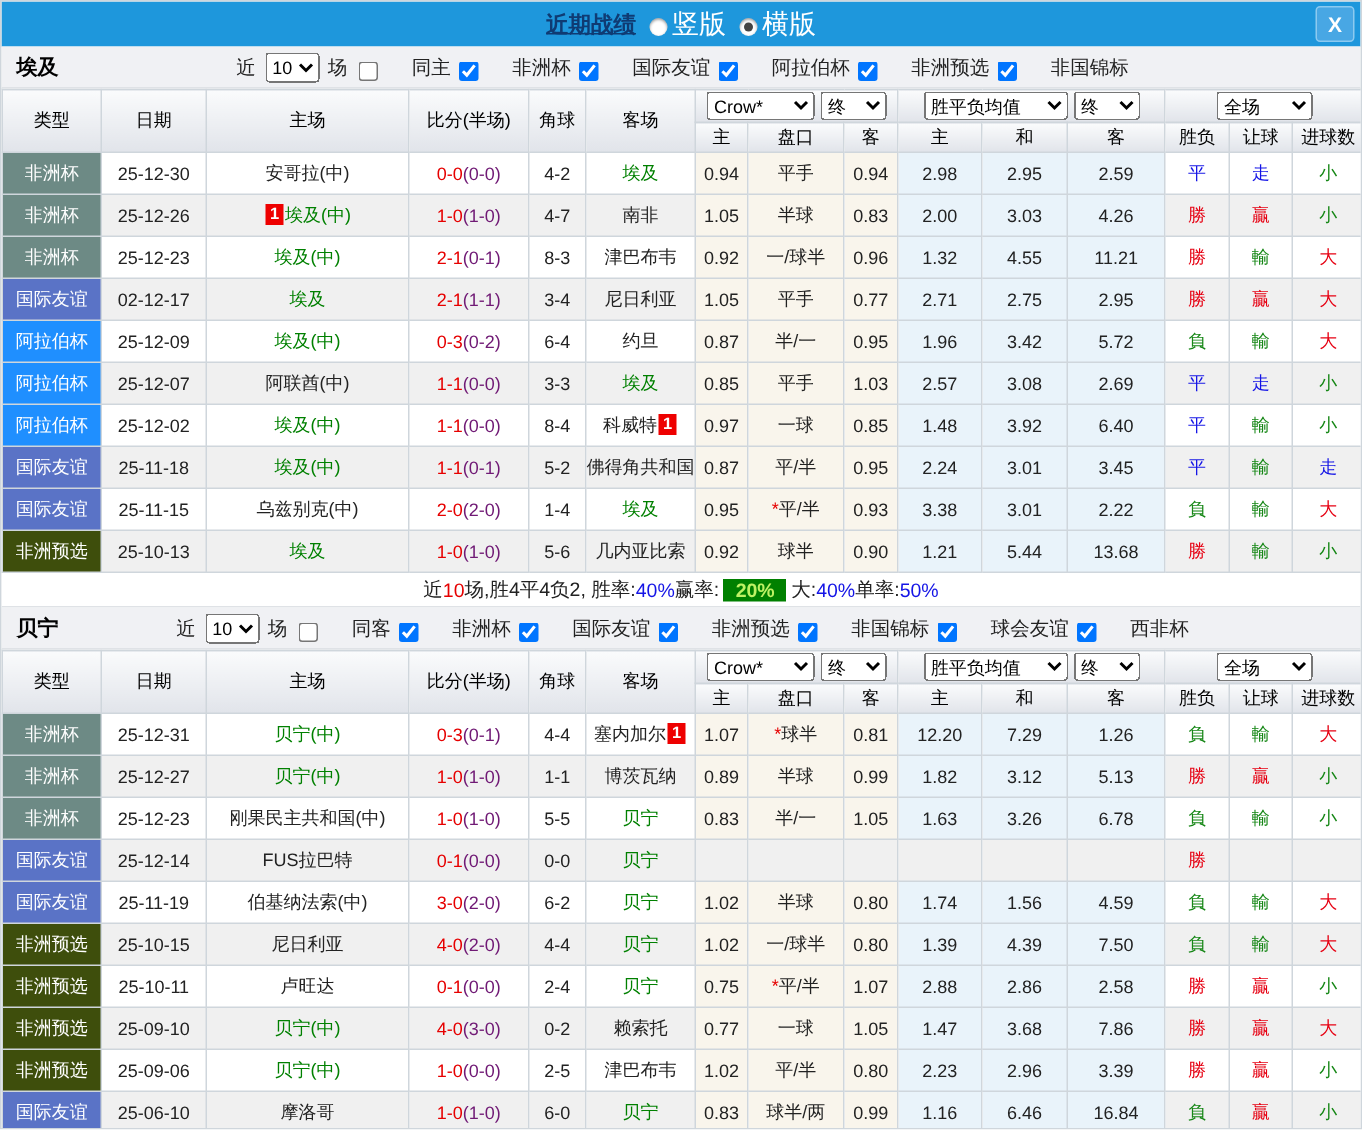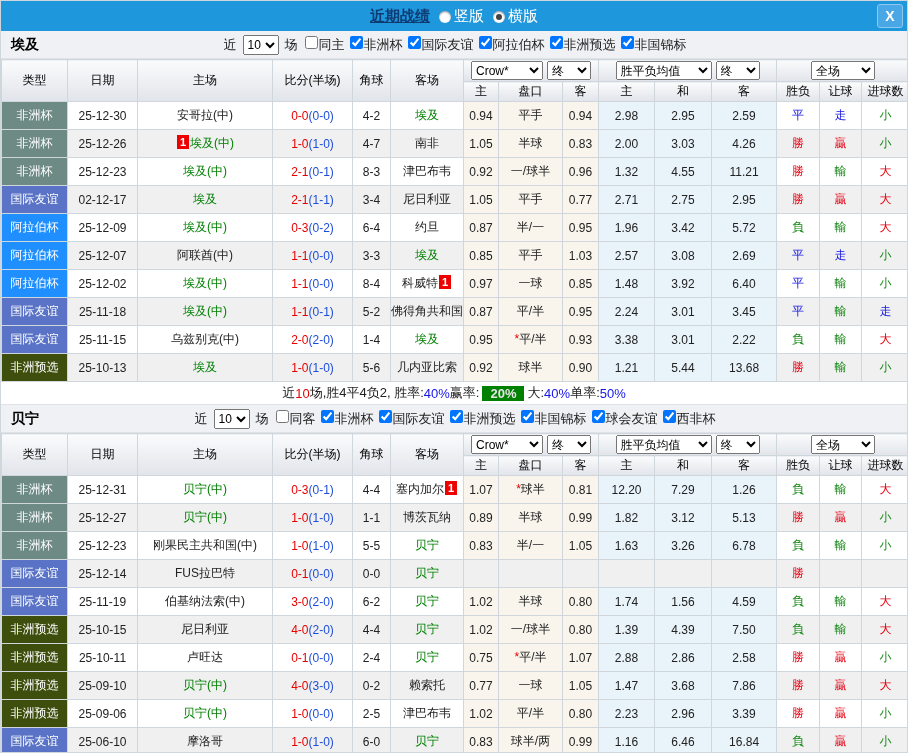--- a/index.html
+++ b/index.html
@@ -4,60 +4,60 @@
 <style>
   * { margin:0; padding:0; box-sizing:border-box; }
   body { font-family:"Liberation Sans","DejaVu Sans",sans-serif; background:#fff; }
   #app { width:908px; height:753px; overflow:hidden; background:#fff; font-size:12px; color:#222; border:1px solid #cfd6dc; }
 
   
   .titlebar { height:30px; background:#1e97dc; display:flex; align-items:center; justify-content:center; position:relative; }
   .title { color:#0f3b73; font-weight:bold; font-size:15px;text-decoration:underline; }
   .radio { display:inline-block; width:12px; height:12px; border-radius:50%; background:#fff; box-shadow:inset 0 1px 2px rgba(0,0,0,.4); vertical-align:-2px; margin:0 3px 0 9px; position:relative; cursor:pointer; }
   .radio.sel::after { content:''; position:absolute; left:3px; top:3px; width:6px; height:6px; border-radius:50%; background:#444; }
-  .rlabel { color:#fff; font-size:15px; cursor:pointer;margin-top:24px; }
+  .rlabel { color:#fff; font-size:18px; cursor:pointer;margin-top:24px; }
   .close { position:absolute; right:4px; top:3px; width:26px; height:24px; background:#48a7e4; border:1px solid #8ccaf0; border-radius:3px; color:#fff; font-weight:bold; font-size:14px; line-height:22px; text-align:center; cursor:pointer; }
 
   
   .strip { height:28px; background:#f0f1f4; display:flex; align-items:center; position:relative; border-bottom:1px solid #dfe2e6; }
   .tname { position:absolute; left:10px; font-weight:bold; font-size:14px; color:#000; }
   .filters { margin:0 auto; display:flex; align-items:center; font-size:13px; color:#222; }
   .flabel { margin:0 2px; }
   .csel { height:20px; font-size:12px; margin:0 4px; }
-  .chk { display:flex; align-items:flex-start; margin-left:5px; cursor:pointer; }
+  .chk { display:flex; align-items:flex-end; margin-left:5px; cursor:pointer;gap:22px; }
   .chk input { width:13px; height:13px; margin-right:1px; }
 
   
   table.mtab { border-collapse:collapse; table-layout:fixed; width:908px; }
   .mtab th, .mtab td { border:1px solid #cfd6dc; text-align:center; overflow:hidden; white-space:nowrap; font-weight:normal; }
   .mtab thead th { background:linear-gradient(#fafbfc,#e1e4ea); font-size:12px; color:#000; }
   tr.h1 th { height:22px; }
   tr.h2 th { height:20px; }
   .hsel { height:19px; font-size:12px; margin:0 2px; vertical-align:middle; }
   .mtab tbody tr { height:28px; }
   .mtab tbody td { background:#fff; font-size:12px; }
   .mtab tbody tr.alt td { background:#f0f0f0; }
   .mtab tbody tr td.crow { background:#f9f5ec; }
   .mtab tbody tr td.mean { background:#e9f3fa; }
   td.type { color:#fff; }
   .self { color:#008000; }
   .badge { display:inline-block; background:#ee0000; color:#fff; font-weight:bold; font-size:11px; line-height:14px; padding:0 3px; margin:0 1px; vertical-align:1px; }
   .ft { color:#e60000; }
-  .ht { color:#1d4ed8; }
+  .ht { color:#701a75; }
   .star { color:#e60000; }
   .res { font-size:13px; }
   .c-red { color:#e60012; }
   .c-blue { color:#1414e6; }
   .c-green { color:#168716; }
 
   
   .summary { height:23px; display:flex; align-items:center; justify-content:center; font-size:13px; background:#fff; border-bottom:1px solid #dfe2e6; color:#222; }
   .s-red { color:#e60000; }
   .s-blue { color:#1414e6; }
-  .s-badge { background:#008000; color:#e5e5e5; font-weight:bold; padding:0 8px; margin:0 3px; }
+  .s-badge { background:#008000; color:#bef264; font-weight:bold; padding:0 8px; margin:0 3px; }
 </style>
 </head>
 <body>
 
 <div id="app">
   <div class="titlebar">
     <span class="title">近期战绩</span>
     <span id="radio-area"><span class="radio"></span><span class="rlabel">竖版</span><span class="radio sel"></span><span class="rlabel">横版</span></span>
     <div class="close">X</div>
   </div>

